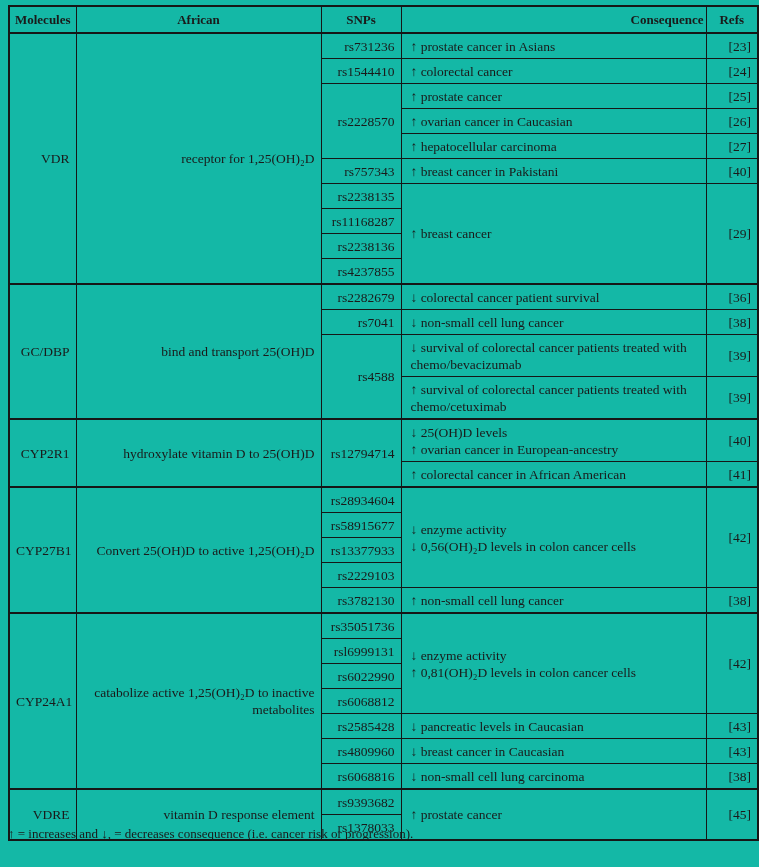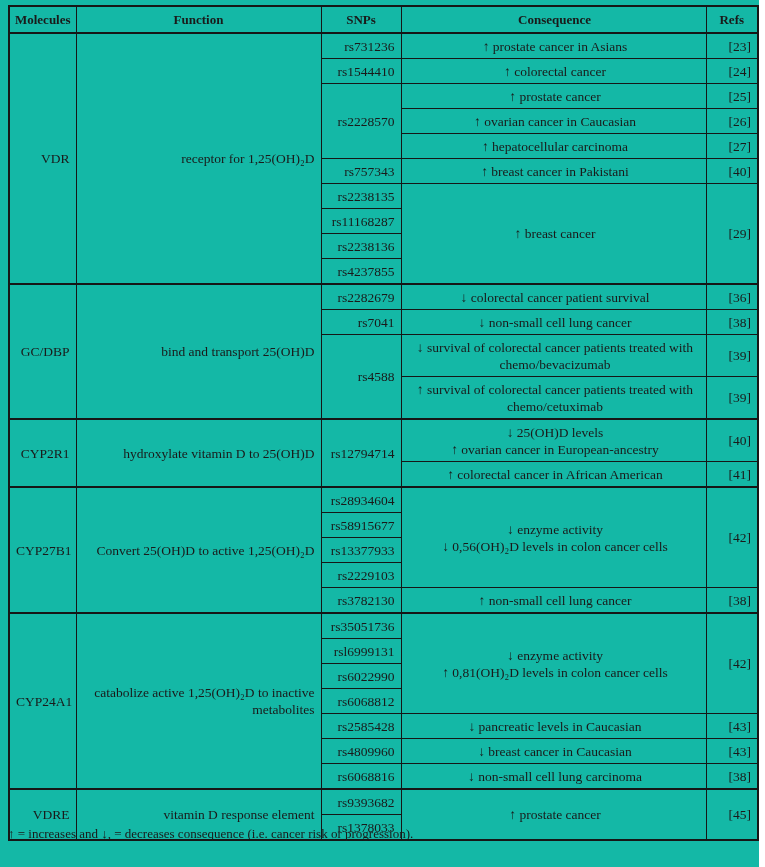--- a/index.html
+++ b/index.html
@@ -43,31 +43,31 @@
     overflow: hidden;
   }
   th {
     font-weight: bold;
     font-size: 13px;
     text-align: center;
     padding: 4px 2px;
     white-space: nowrap;
   }
   th.h-consequence {
-    text-align: center;
+    text-align: right;
     padding-left: 4px;
   }
   td.cell-molecule,
   td.cell-function,
   td.cell-snp,
   td.cell-ref {
     text-align: right;
   }
   td.cell-consequence {
-    text-align: center;
+    text-align: left;
     padding-left: 9px;
   }
   tr.group-start td,
   tr.group-start th {
     border-top: 2.5px solid #161616;
   }
   .consequence-line { white-space: normal; }
   .footnote {
     position: absolute;
     left: 8px;
@@ -86,21 +86,21 @@
       <colgroup>
         <col class="c-molecule">
         <col class="c-function">
         <col class="c-snp">
         <col class="c-consequence">
         <col class="c-ref">
       </colgroup>
       <thead>
         <tr>
           <th>Molecules</th>
-          <th>Function</th>
+          <th>African</th>
           <th>SNPs</th>
           <th class="h-consequence">Consequence</th>
           <th>Refs</th>
         </tr>
       </thead>
       <tbody>
           <tr class="group-start">
             <td class="cell-molecule" rowspan="10">VDR</td>
             <td class="cell-function" rowspan="10">receptor for 1,25(OH)₂D</td>
             <td class="cell-snp">rs731236</td>

